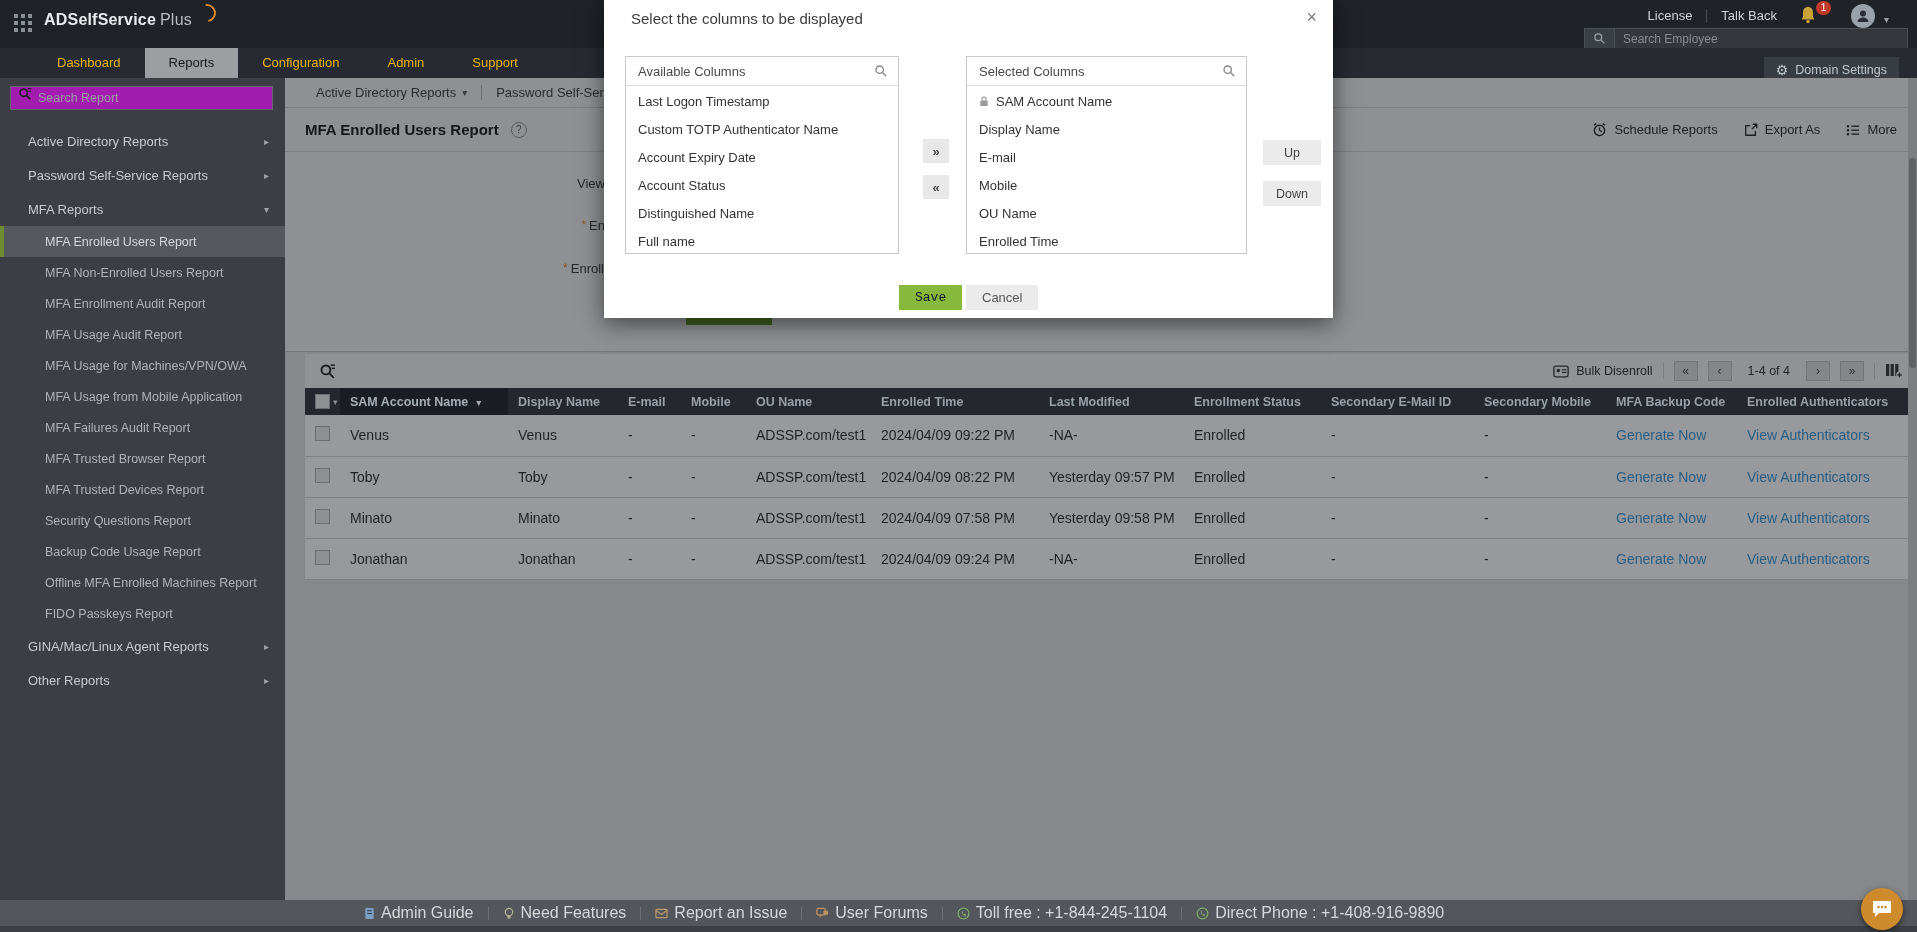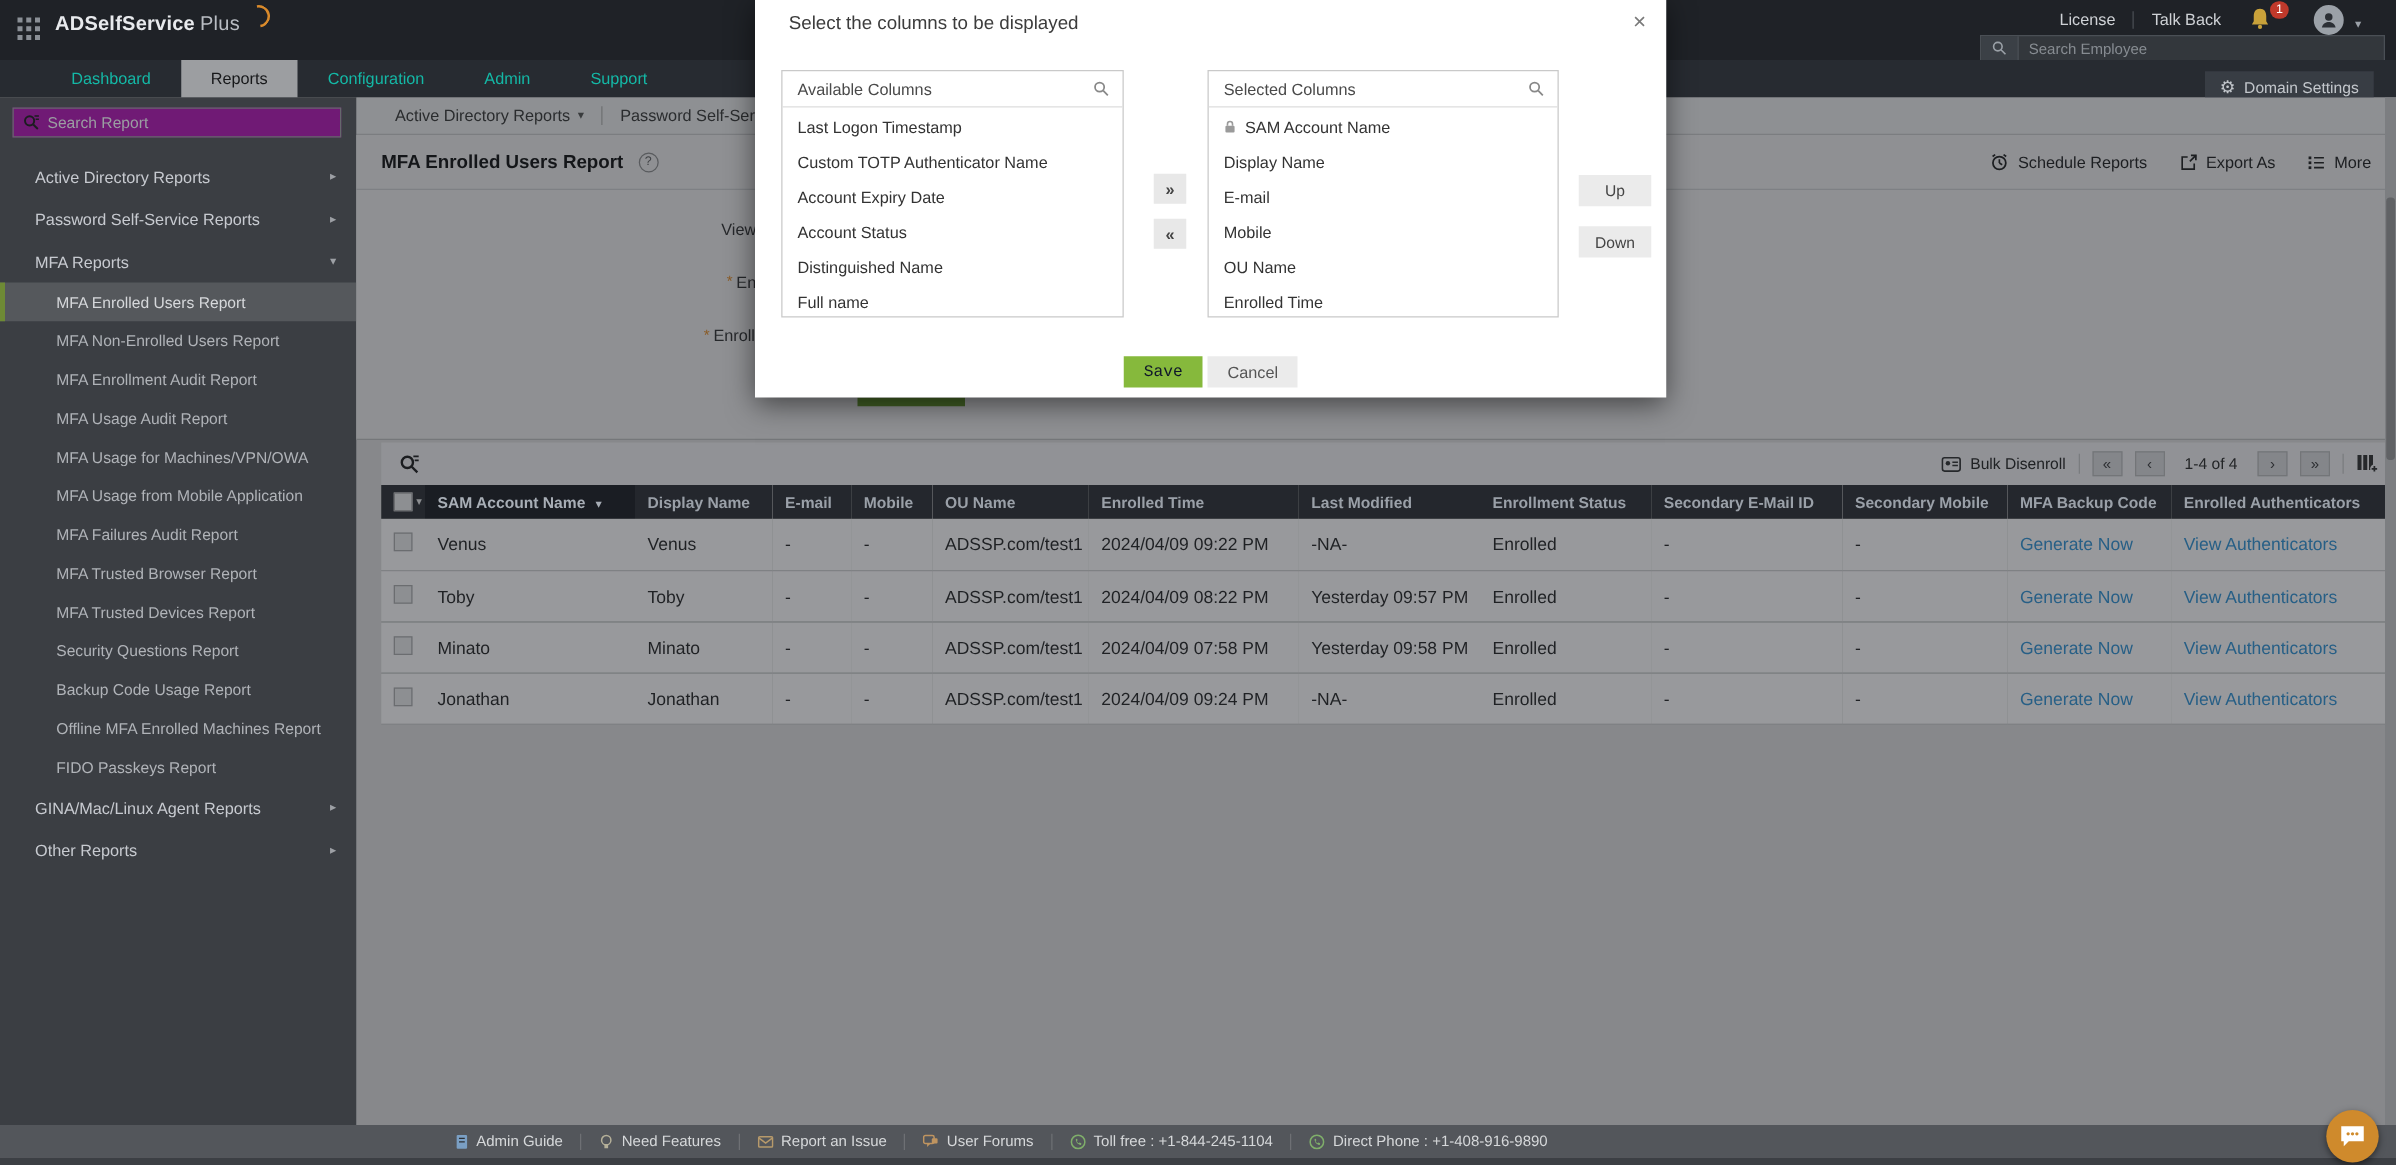--- a/index.html
+++ b/index.html
@@ -29,38 +29,38 @@
   .emp-search { position:absolute; right:9px; top:28px; width:324px; height:21px; display:flex;
     background:#33373c; border:1px solid #4a4f55; }
   .emp-search .iconbox { width:30px; background:#3b4046; display:flex; align-items:center; justify-content:center;
     color:#9aa0a7; border-right:1px solid #4a4f55; }
   .emp-search input { flex:1; background:transparent; border:none; outline:none; color:#b7bbc0;
     font-size:12px; padding:0 8px; }
   .emp-search input::placeholder { color:#878c92; }
 
   
   .navrow { position:absolute; left:0; top:48px; width:1917px; height:30px; background:#272b31; display:flex; padding-left:33px; }
-  .tab { height:30px; line-height:30px; padding:0 24px; font-size:13px; color:#14b8a6; cursor:default; }
+  .tab { height:30px; line-height:30px; padding:0 24px; font-size:13px; color:#eab308; cursor:default; }
   .tab.active { background:#9c9ea1; color:#17181a; }
   .domain-btn { position:absolute; right:18px; top:57px; height:26px; background:#383d44;
     display:flex; align-items:center; gap:7px; padding:0 12px; color:#c3c7cc; font-size:12.5px; }
   .gear { font-size:14px; color:#c3c7cc; font-family:"DejaVu Sans",sans-serif; }
 
   
   .crumbstrip { position:absolute; left:285px; top:78px; width:1632px; height:30px; background:#8e9093;
     border-bottom:1px solid #7b7d80; display:flex; align-items:center; padding-left:17px;
     font-size:13px; color:#2a2c2e; }
   .crumbstrip .ctab { display:flex; align-items:center; gap:6px; padding:0 14px; }
   .crumbstrip .csep { width:1px; height:15px; background:#6f7073; }
   .ccaret { font-size:10px; color:#3a3c3e; }
 
   
   .sidebar { position:absolute; left:0; top:78px; width:285px; height:822px; background:#3b3e43; }
-  .rsearch { position:absolute; left:10px; top:8px; width:263px; height:24px; background:#701a75;
-    border:1px solid #65686c; display:flex; align-items:center; padding:0 7px; gap:6px; }
+  .rsearch { position:absolute; left:10px; top:8px; width:263px; height:24px; background:#a21caf;
+    border:1px solid #65686c; display:flex; padding:0 7px; gap:6px; }
   .rsearch input { flex:1; background:transparent; border:none; outline:none; font-size:12.5px; color:#c6c8cc; }
   .rsearch input::placeholder { color:#9b9ea2; }
   .sidelist { position:absolute; left:0; top:46px; width:285px; list-style:none; }
   .sidelist li { position:relative; display:flex; align-items:center; cursor:default; }
   .sidelist li.group { height:34px; padding:0 16px 0 28px; font-size:13px; color:#c7cad0; }
   .sidelist li:not(.group) { height:31px; padding:0 10px 0 45px; font-size:12.5px; color:#b0b3b8; }
   .sidelist li .lbl { flex:1; white-space:nowrap; overflow:hidden; }
   .sidelist li .arrow { font-size:10px; color:#9da0a5; }
   .sidelist li.selected { background:#55585c; color:#d6d8db; border-left:4px solid #6e8a35; padding-left:41px; }
 
@@ -94,21 +94,21 @@
   table.grid td { background:#98999c; border-bottom:1px solid #7f8184; height:41px; font-size:14px;
     color:#1f2124; padding:0 0 0 10px; white-space:nowrap; overflow:hidden; }
   .cbh { display:flex; align-items:center; gap:3px; }
   .cb { width:15px; height:15px; background:#8d8f92; border:1px solid #6b6d70; display:inline-block; }
   .cb-caret { font-size:9px; color:#8b8d90; }
   .tlink { color:#275f86; cursor:pointer; }
   td.cb-cell, th.cb-cell { padding-left:12px; }
 
   
   .footer { position:absolute; left:0; top:900px; width:1917px; height:26px; background:#53565b;
-    display:flex; align-items:center; padding-left:364px; gap:14px; font-size:12px; color:#d6d8da; }
+    display:flex; align-items:center; padding-left:364px; gap:14px; font-size:16px; color:#d6d8da; }
   .footer .flink { display:flex; align-items:center; gap:6px; }
   .fsep { width:1px; height:13px; background:#6e7074; }
   .bottom-strip { position:absolute; left:0; top:926px; width:1917px; height:6px; background:#3c3f44; }
   .chat { position:absolute; right:14px; bottom:2px; width:42px; height:42px; border-radius:50%;
     background:#cf8a2c; box-shadow:0 2px 6px rgba(0,0,0,.5); display:flex; align-items:center; justify-content:center; }
   .scrolltrack { position:absolute; right:0; top:78px; width:9px; height:822px; background:#7c7e81; }
   .scrollthumb { position:absolute; right:1px; top:80px; width:7px; height:210px; background:#606265; border-radius:3px; }
 
   
   .modal { position:absolute; left:604px; top:0; width:729px; height:318px; background:#ffffff;

